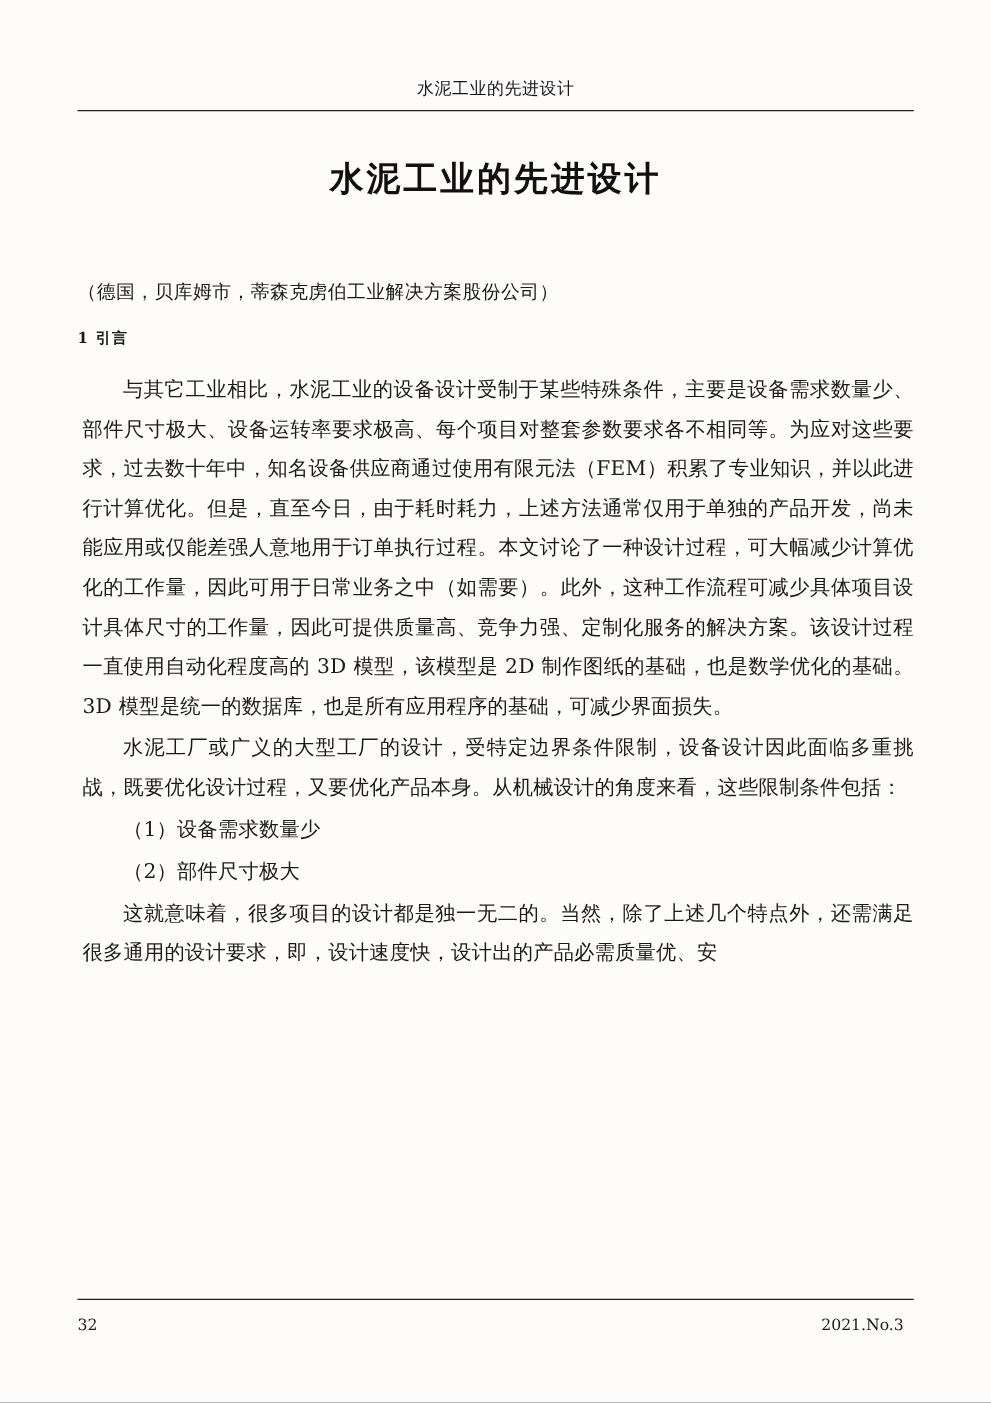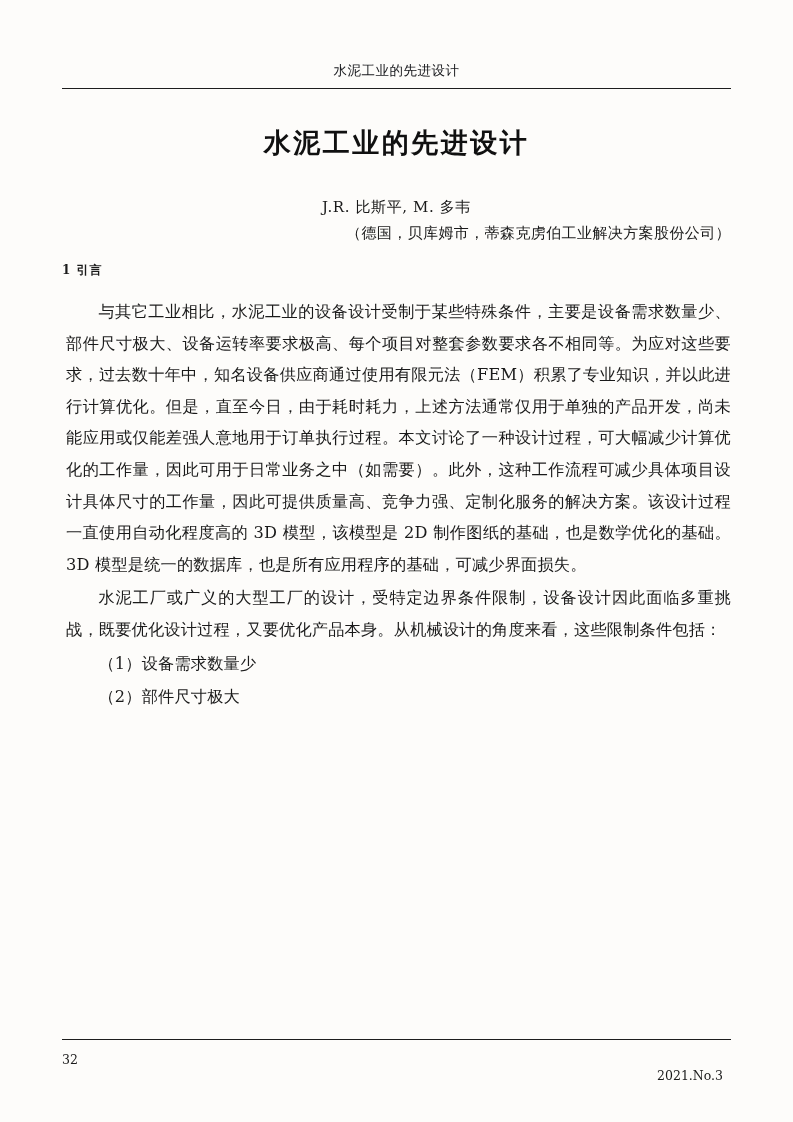--- a/index.html
+++ b/index.html
@@ -63,21 +63,21 @@
     right: 0;
     text-align: center;
     font-size: 15px;
     letter-spacing: 0.6px;
   }
   .affil {
     position: absolute;
     top: 224px;
     left: 0;
     right: 0;
-    text-align: right;
+    text-align: left;
     font-size: 15px;
     letter-spacing: 0.4px;
   }
   
   .section-heading {
     position: absolute;
     top: 262px;
     left: 0;
     font-size: 12px;
     font-weight: bold;
@@ -119,44 +119,44 @@
   }
   .footer .pagenum {
     position: absolute;
     left: 0;
     right: 0;
     text-align: left;
   }
   .footer .issue {
     position: absolute;
     right: 8px;
-    top: 16px;
+    top: 0;
     text-align: left;
   }
 </style>
 </head>
 <body>
 
 <div class="page">
   <div class="paper-inner">
 
     <div class="runhead">水泥工业的先进设计</div>
     <div class="runhead-rule"></div>
 
     <div class="title">水泥工业的先进设计</div>
-    <div class="authors">J.R. 比斯平, M. 多韦</div>
     <div class="affil">（德国，贝库姆市，蒂森克虏伯工业解决方案股份公司）</div>
 
     <div class="section-heading">1  引言</div>
 
     <div class="body">
       <p class="para">与其它工业相比，水泥工业的设备设计受制于某些特殊条件，主要是设备需求数量少、部件尺寸极大、设备运转率要求极高、每个项目对整套参数要求各不相同等。为应对这些要求，过去数十年中，知名设备供应商通过使用有限元法（FEM）积累了专业知识，并以此进行计算优化。但是，直至今日，由于耗时耗力，上述方法通常仅用于单独的产品开发，尚未能应用或仅能差强人意地用于订单执行过程。本文讨论了一种设计过程，可大幅减少计算优化的工作量，因此可用于日常业务之中（如需要）。此外，这种工作流程可减少具体项目设计具体尺寸的工作量，因此可提供质量高、竞争力强、定制化服务的解决方案。该设计过程一直使用自动化程度高的 3D 模型，该模型是 2D 制作图纸的基础，也是数学优化的基础。3D 模型是统一的数据库，也是所有应用程序的基础，可减少界面损失。</p>
       <p class="para">水泥工厂或广义的大型工厂的设计，受特定边界条件限制，设备设计因此面临多重挑战，既要优化设计过程，又要优化产品本身。从机械设计的角度来看，这些限制条件包括：</p>
       <p class="para list-item">（1）设备需求数量少</p>
       <p class="para list-item">（2）部件尺寸极大</p>
+      <p class="para">这就意味着，很多项目的设计都是独一无二的。当然，除了上述几个特点外，还需满足很多通用的设计要求，即，设计速度快，设计出的产品必需质量优、安</p>
     </div>
 
   </div>
 
   <div class="footer-rule"></div>
   <div class="footer">
     <span class="pagenum">32</span>
     <span class="issue">2021.No.3</span>
   </div>
 </div>

